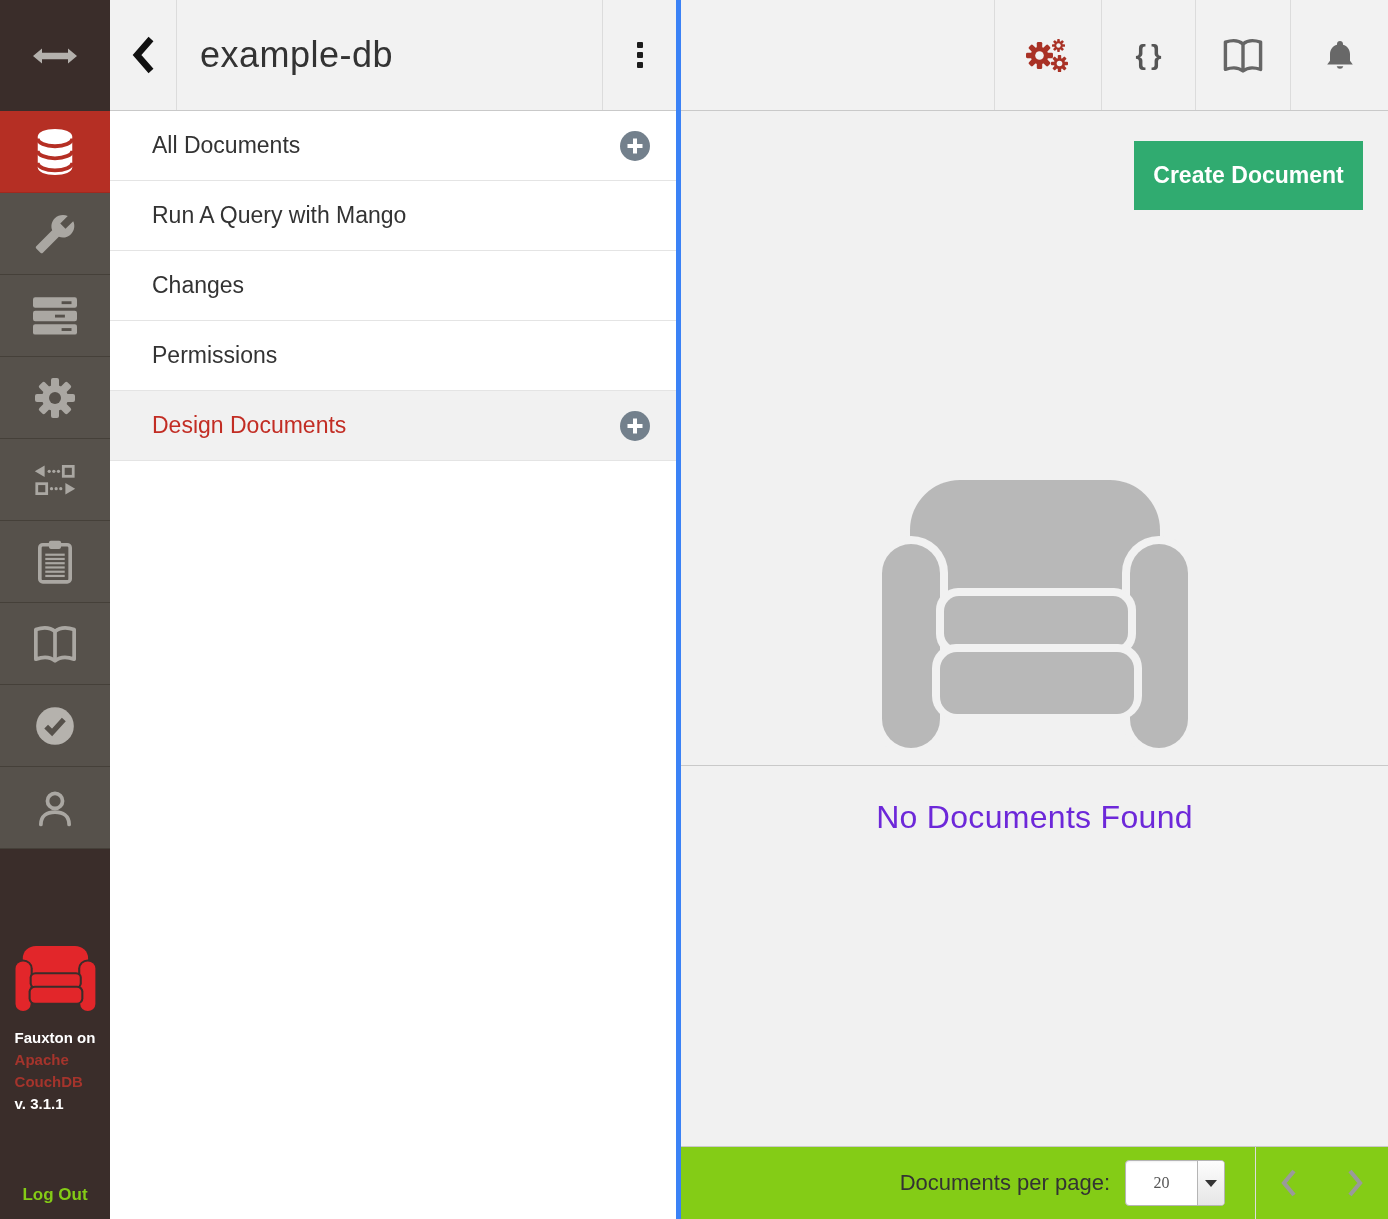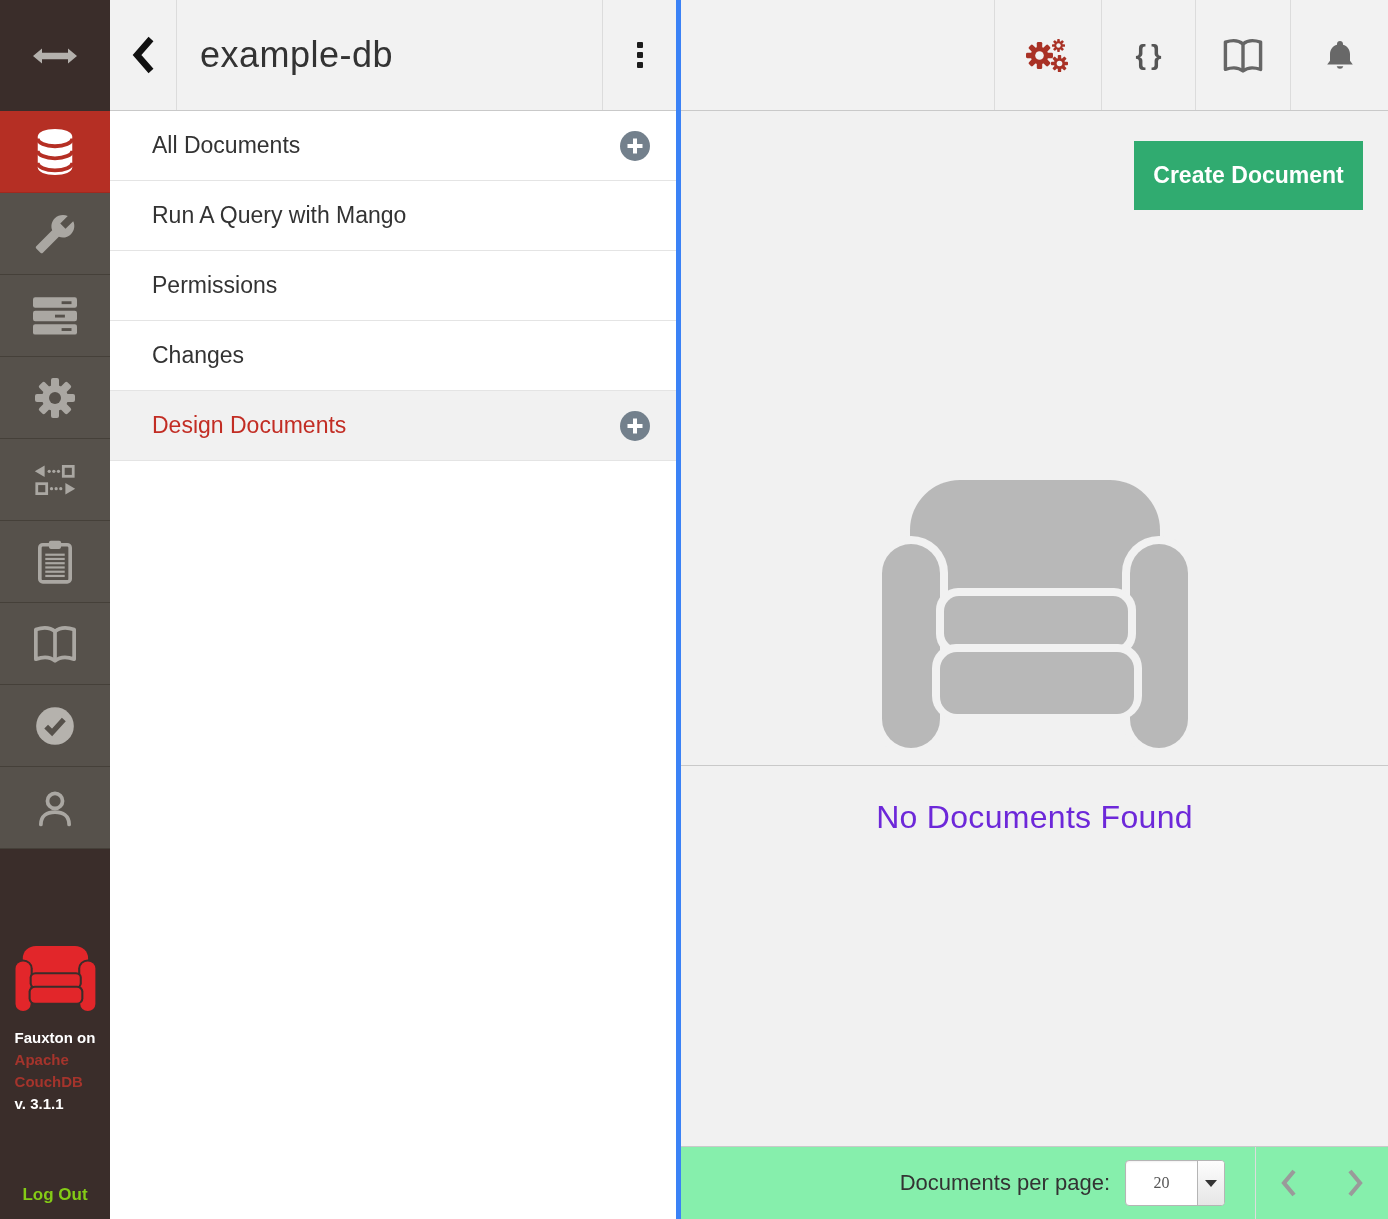--- a/index.html
+++ b/index.html
@@ -40,21 +40,21 @@
   .icon-cell { border-left:1px solid #dcdcdc; display:flex; align-items:center; justify-content:center; cursor:pointer; }
   .cell-gears { width:107px; } .cell-braces { width:94px; } .cell-book { width:95px; } .cell-bell { width:98px; }
   .braces-glyph { font-size:27px; font-weight:700; color:#555; letter-spacing:5px; padding-left:5px; }
 
   .content { flex:1; position:relative; }
   .create-btn { position:absolute; top:30px; right:25px; width:229px; height:69px; background:#30ab70; border:none; color:#fff; font-family:inherit; font-size:23px; font-weight:700; cursor:pointer; }
   .couch-wrap { position:absolute; top:369px; left:50%; transform:translateX(-50%); }
   .content-divider { position:absolute; top:654px; left:0; right:0; height:1px; background:#c9c9c9; }
   .empty-msg { position:absolute; top:688px; left:0; width:100%; text-align:center; font-size:32px; color:#6d28d9; letter-spacing:0.3px; }
 
-  .main-footer { height:73px; flex:none; background:#86efac; border-top:1px solid #c9c9c9; display:flex; align-items:center;margin-top:14px; }
+  .main-footer { height:73px; flex:none; background:#84cc16; border-top:1px solid #c9c9c9; display:flex; align-items:center;margin-top:14px; }
   .footer-label { margin-left:auto; font-size:22px; color:#333; }
   .select-box { margin-left:15px; width:100px; height:46px; background:#fff; border:1px solid #b5b5b5; border-radius:4px; display:flex; overflow:hidden; cursor:pointer; box-shadow:inset 0 1px 2px rgba(0,0,0,0.06); }
   .select-value { flex:1; display:flex; align-items:center; justify-content:center; font-size:16px; color:#555;font-family:Liberation Serif, serif; }
   .select-arrow { width:27px; flex:none; border-left:1px solid #b5b5b5; background:linear-gradient(#fdfdfd,#e6e6e6); display:flex; align-items:center; justify-content:center; }
   .select-arrow i { width:0; height:0; border-left:6px solid transparent; border-right:6px solid transparent; border-top:7px solid #333; }
   .footer-vsep { margin-left:30px; width:1px; align-self:stretch; background:#ddd; }
   .page-btn { width:66px; height:100%; display:flex; align-items:center; justify-content:center; cursor:pointer; }
 </style>
 </head>
 <body>
@@ -226,24 +226,24 @@
     </header>
     <ul class="nav-list">
       <li class="nav-row">
         <span>All Documents</span>
         <span class="plus-circle"></span>
       </li>
       <li class="nav-row">
         <span>Run A Query with Mango</span>
       </li>
       <li class="nav-row">
+        <span>Changes</span>
+      </li>
+      <li class="nav-row">
         <span>Permissions</span>
-      </li>
-      <li class="nav-row">
-        <span>Changes</span>
       </li>
       <li class="nav-row active">
         <span>Design Documents</span>
         <span class="plus-circle"></span>
       </li>
     </ul>
   </section>
 
   <section class="main">
     <header class="main-header">

